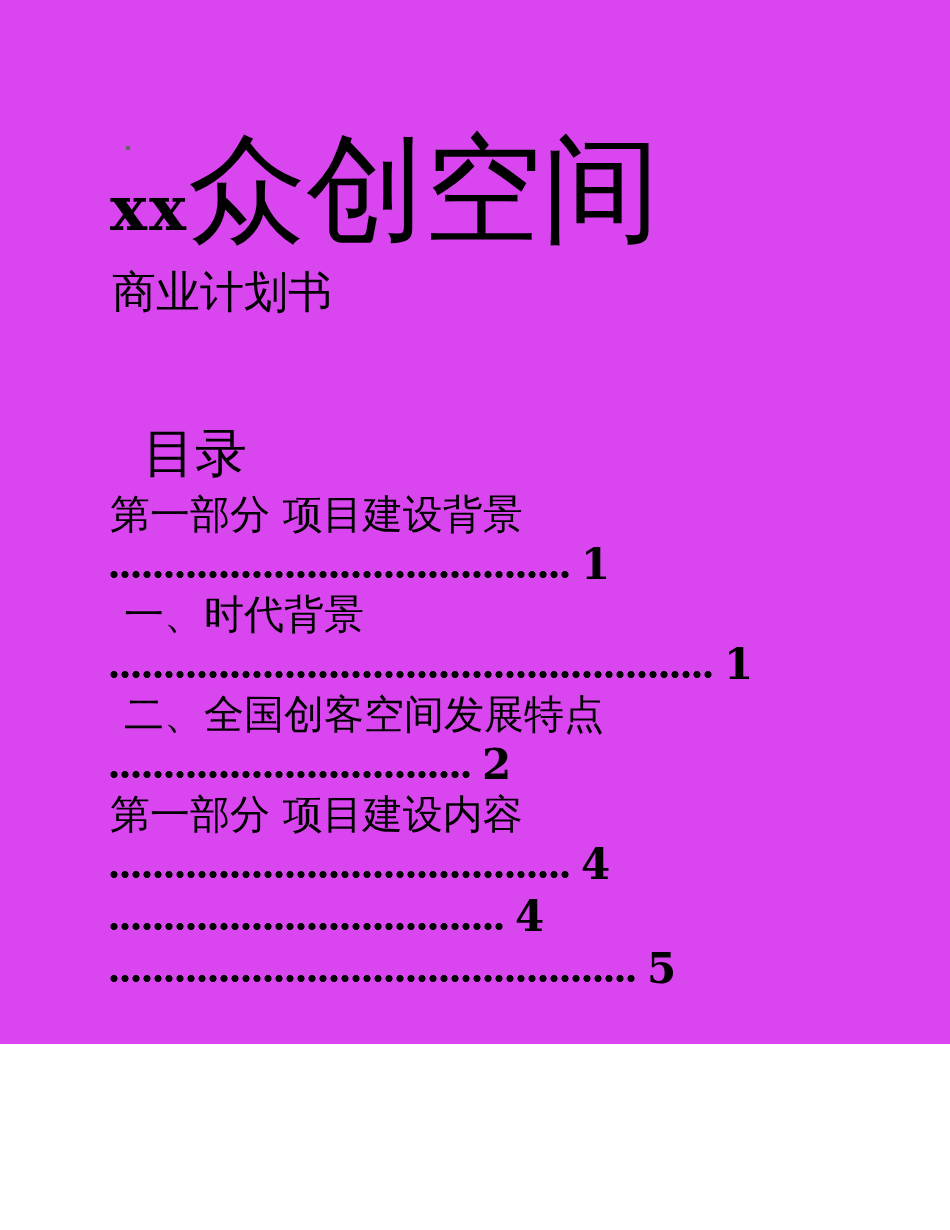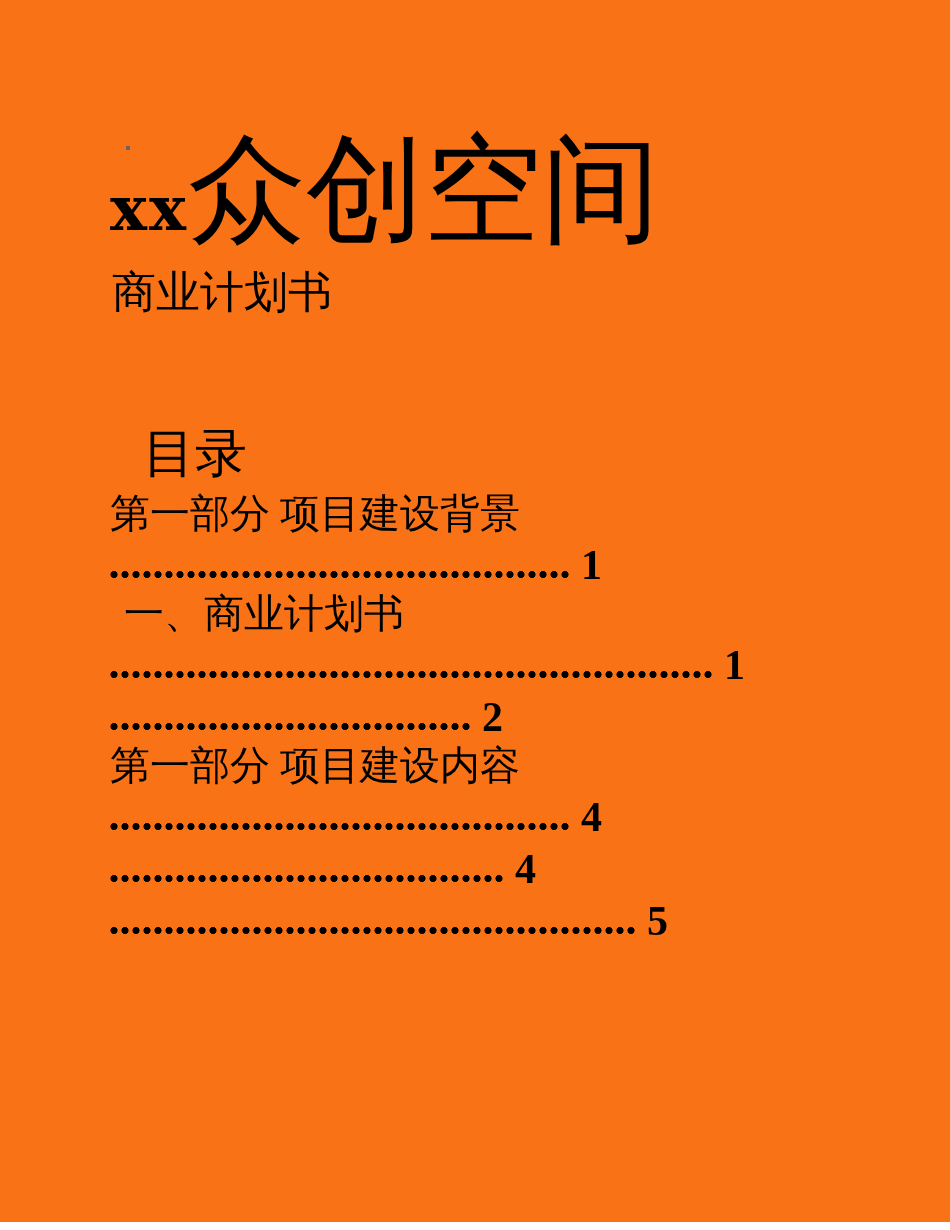--- a/index.html
+++ b/index.html
@@ -5,22 +5,22 @@
   html, body {
     margin: 0;
     padding: 0;
     background: #ffffff;
     color: #000000;
     font-family: "DejaVu Serif", "Liberation Serif", serif;
   }
   .page {
     position: relative;
     width: 950px;
-    height: 1222px;
-    background: #f97316;
+    height: 1044px;
+    background: #d946ef;
     overflow: hidden;
   }
   .stray-mark {
     position: absolute;
     left: 126px;
     top: 146px;
     width: 4px;
     height: 4px;
     background: #666666;
   }
@@ -52,21 +52,21 @@
     left: 110px;
     top: 424px;
     width: 800px;
   }
   .toc-heading {
     font-size: 52px;
     line-height: 1.15;
     padding-left: 33px;
     margin-bottom: 6px;
   }
-  .toc-entry { margin-bottom: 4px; font-family: Liberation Serif, serif; }
+  .toc-entry { margin-bottom: 4px; }
   .toc-title {
     font-size: 40px;
     line-height: 48px;
     white-space: nowrap;
   }
   .toc-entry.lvl2 .toc-title { padding-left: 14px; }
   .toc-title b { font-weight: bold; }
   .toc-leader {
     height: 48px;
     display: flex;
@@ -106,28 +106,29 @@
 
     <div class="toc-entry lvl1">
       <div class="toc-title"><span>第一部分 项目建设背景</span><b></b><span></span></div>
       <div class="toc-leader">
         <span class="dots" style="width: 462px;"></span>
         <span class="pagenum">1</span>
       </div>
     </div>
 
     <div class="toc-entry lvl2">
-      <div class="toc-title"><span>一、商业计划书</span><b></b><span></span></div>
+      <div class="toc-title"><span>一、时代背景</span><b></b><span></span></div>
       <div class="toc-leader">
         <span class="dots" style="width: 605px;"></span>
         <span class="pagenum">1</span>
       </div>
     </div>
 
     <div class="toc-entry lvl2">
+      <div class="toc-title"><span>二、全国创客空间发展特点</span><b></b><span></span></div>
       <div class="toc-leader">
         <span class="dots" style="width: 363px;"></span>
         <span class="pagenum">2</span>
       </div>
     </div>
 
     <div class="toc-entry lvl1">
       <div class="toc-title"><span>第一部分 项目建设内容</span><b></b><span></span></div>
       <div class="toc-leader">
         <span class="dots" style="width: 462px;"></span>

